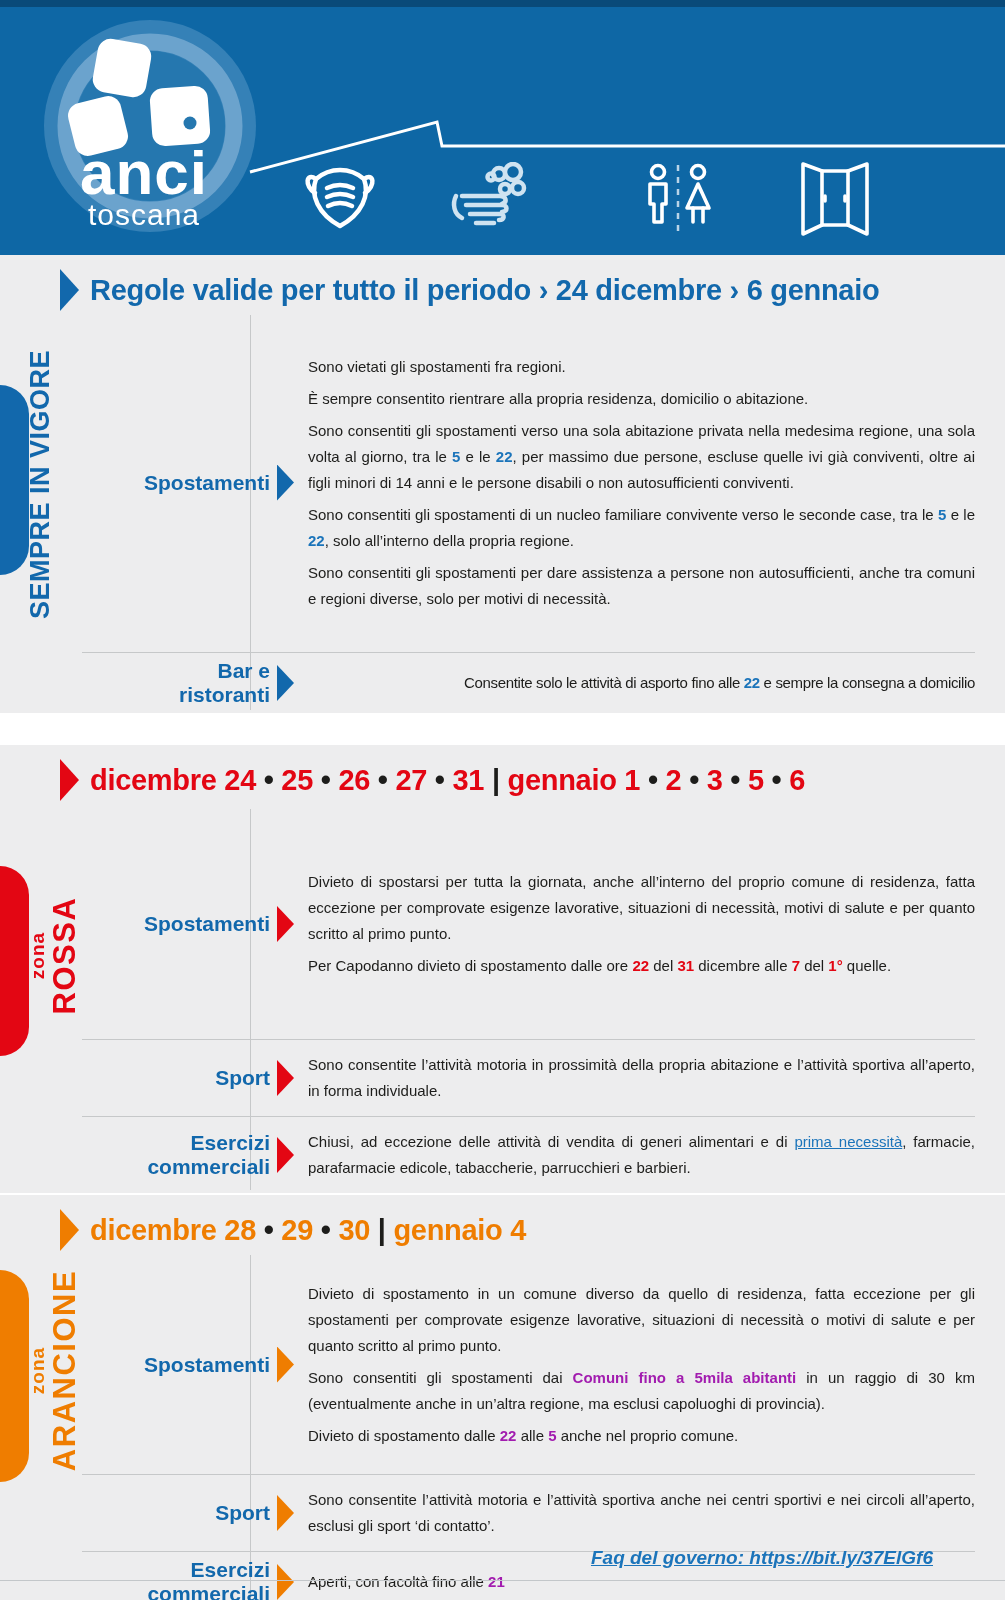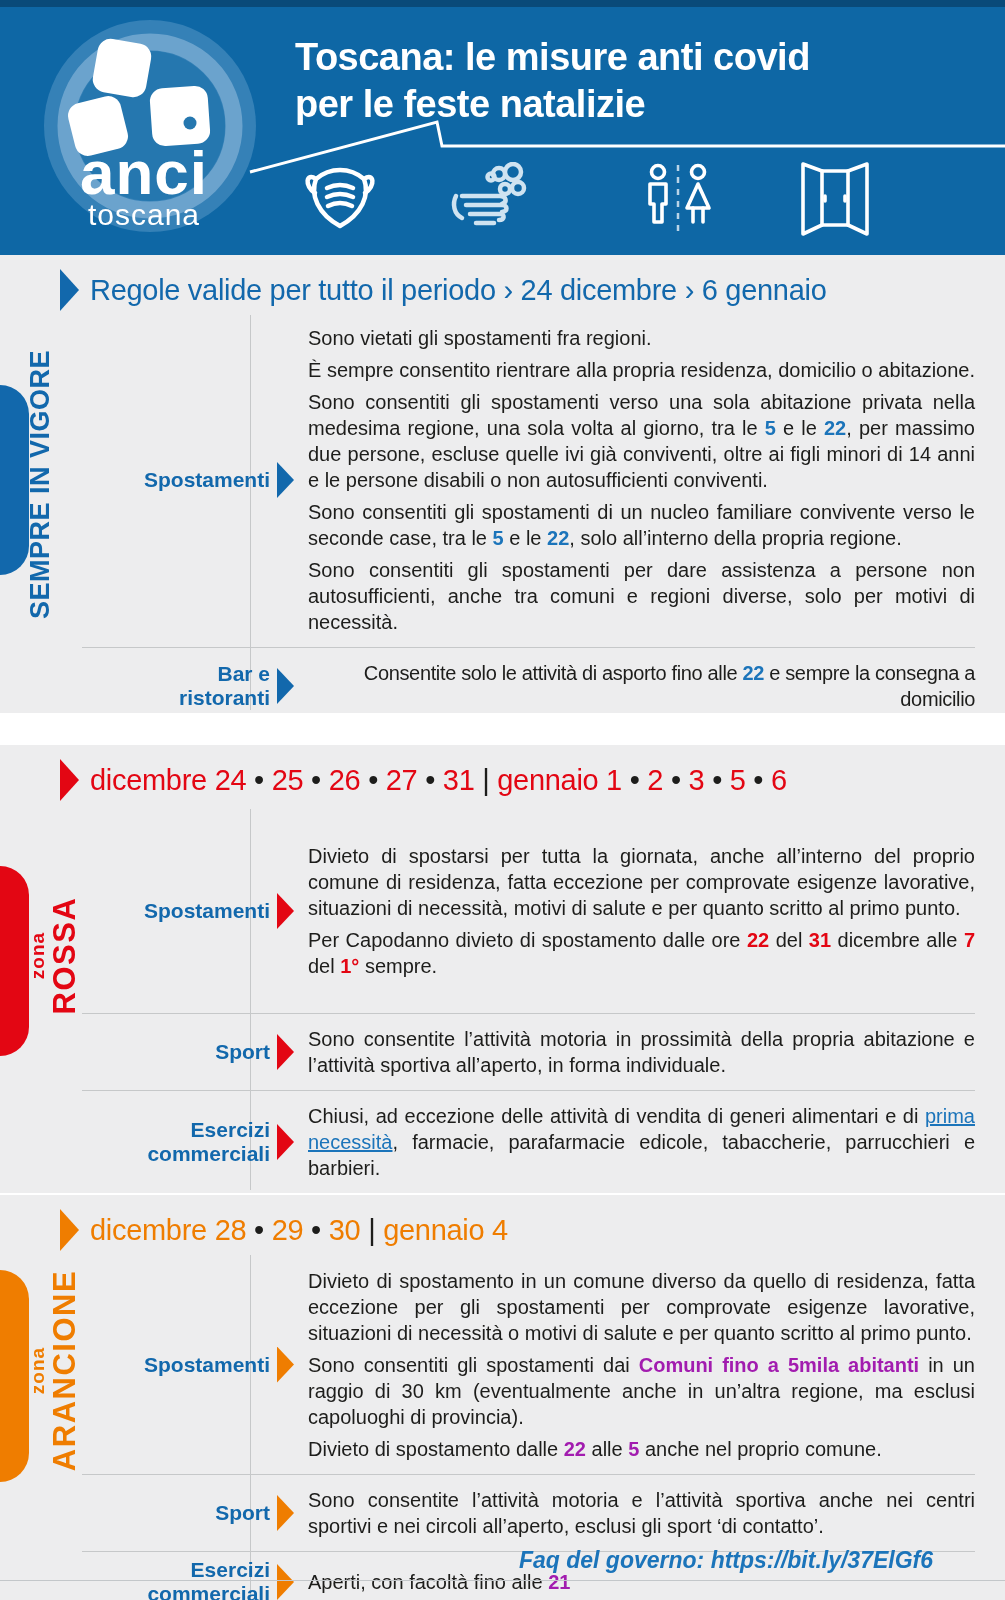--- a/index.html
+++ b/index.html
@@ -14,21 +14,21 @@
   .logo-svg{position:absolute;left:36px;top:6px;}
   .hicon{position:absolute;top:162px;}
   
   .zone{position:absolute;left:0;width:100%;background:#ededee;overflow:hidden;}
   .zone.s1{top:255px;height:458px;--accent:#1268ac;}
   .zone.s2{top:745px;height:448px;--accent:#e30613;}
   .zone.s3{top:1187px;height:417px;margin-top:8px;--accent:#ef7d00;}
   .zone-heading{display:flex;align-items:center;gap:11px;margin:13px 0 0 60px;height:44px;}
   .h-arrow{width:19px;height:42px;background:var(--accent);
            clip-path:polygon(0 0,100% 50%,0 100%);flex:none;}
-  .zone-heading h2{margin:0;font-size:29px;font-weight:400;color:var(--accent);letter-spacing:-.3px;}
+  .zone-heading h2{margin:0;font-size:29px;font-weight:700;color:var(--accent);letter-spacing:-.3px;}
   .pill{position:absolute;left:0;width:29px;background:var(--accent);border-radius:0 32px 32px 0;}
   .s1 .pill{top:130px;height:190px;}
   .s2 .pill{top:121px;height:190px;}
   .s3 .pill{top:75px;height:212px;}
   .side-label{position:absolute;width:300px;transform:rotate(-90deg);text-align:center;color:var(--accent);}
   .s1 .side-label{left:-110px;top:213px;}
   .s2 .side-label{left:-96px;top:184px;}
   .s3 .side-label{left:-96px;top:149px;}
   .side-small{font-size:19px;font-weight:700;letter-spacing:1px;line-height:20px;}
   .side-big{font-size:31px;font-weight:800;letter-spacing:1.5px;line-height:33px;}
@@ -44,32 +44,32 @@
   .s3 .rows{top:60px;}
   .rule-row{display:flex;align-items:center;padding:6px 0;}
   .rule-row.grow{flex:1;}
   .row-label{width:250px;flex:none;display:flex;align-items:center;justify-content:flex-end;gap:7px;
              align-self:center;padding-left:44px;}
   .row-label .lbl{max-width:134px;text-align:right;font-size:21px;line-height:24px;font-weight:700;
                   color:#1268ac;white-space:pre-line;}
   .r-arrow{width:17px;height:36px;background:var(--accent);clip-path:polygon(0 0,100% 50%,0 100%);flex:none;}
   .s1 .r-arrow{background:#1268ac;}
   .row-text{flex:1;padding:0 30px 0 14px;}
-  .row-text p{margin:6px 0;font-size:20px;line-height:26px;color:#1d1d1b;text-align:justify;}
+  .row-text p{margin:6px 0;font-size:15px;line-height:26px;color:#1d1d1b;text-align:justify;}
   .row-text p.tight{letter-spacing:-.35px;text-align:right;}
   .row-divider{height:1px;background:#c6c8c9;margin:0 30px 0 82px;flex:none;}
   
   .seg-blue{color:#1b74ba;font-weight:700;}
   .seg-red{color:#e30613;font-weight:700;}
   .seg-orange{color:#a21caf;font-weight:700;}
   .seg-dark{color:#1d1d1b;}
   a.seg-link{color:#1b74ba;text-decoration:underline;cursor:pointer;}
   
-  .faq{position:absolute;top:1547px;right:72px;font-size:23px;font-style:italic;font-weight:700;
-       color:#1b74ba;cursor:pointer;}
+  .faq{position:absolute;top:1547px;right:72px;font-size:19px;font-style:italic;font-weight:700;
+       color:#1b74ba;text-decoration:underline;cursor:pointer;}
   .bottom-hairline{position:absolute;top:1580px;left:0;width:100%;height:1px;background:#c3c7ca;}
 </style>
 </head>
 <body>
 
 <div class="sheet">
 
   <div class="header">
     <div class="top-strip"></div>
 
@@ -84,23 +84,20 @@
       <g fill="#ffffff">
         <rect x="-27" y="-27" width="54" height="54" rx="13" transform="translate(86,62) rotate(10)"></rect>
         <rect x="-27" y="-27" width="54" height="54" rx="13" transform="translate(62,120) rotate(-14)"></rect>
         <rect x="-29" y="-29" width="58" height="58" rx="13" transform="translate(144,110) rotate(-4)"></rect>
       </g>
       <circle cx="154" cy="117" r="6.5" fill="#2577af"></circle>
       <text x="108" y="188" text-anchor="middle" font-family="Liberation Sans, sans-serif" font-size="62" font-weight="700" fill="#ffffff" letter-spacing="1">anci</text>
       <text x="108" y="219" text-anchor="middle" font-family="Liberation Sans, sans-serif" font-size="30" font-weight="400" fill="#ffffff" letter-spacing="1">toscana</text>
     </svg>
 
-    <div class="title"><span>Toscana: le misure anti covid</span><br>
-      <span>per le feste natalizie</span>
-    </div>
 
     <svg class="hicon" style="left:300px" width="80" height="76" viewBox="0 0 80 76">
       <g stroke="#ffffff" stroke-width="4.5" fill="none" stroke-linecap="round" stroke-linejoin="round">
         <path d="M16,17 C30,5 50,5 64,17 C70,33 62,52 40,64 C18,52 10,33 16,17 Z"></path>
         <path d="M16,17 C6,10 4,24 15,31"></path>
         <path d="M64,17 C74,10 76,24 65,31"></path>
         <path d="M27,26 C36,22 44,22 53,26"></path>
         <path d="M27,35 C36,31 44,31 53,35"></path>
         <path d="M28,44 C36,40 44,40 52,44"></path>
       </g>
@@ -194,21 +191,21 @@
     </div>
     <div class="vline"></div>
     <div class="rows">
       <div class="rule-row grow">
         <div class="row-label">
           <span class="lbl">Spostamenti</span>
           <span class="r-arrow"></span>
         </div>
         <div class="row-text">
           <p><span>Divieto di spostarsi per tutta la giornata, anche all’interno del proprio comune di residenza, fatta eccezione per comprovate esigenze lavorative, situazioni di necessità, motivi di salute e per quanto scritto al primo punto.</span></p>
-          <p><span>Per Capodanno divieto di spostamento dalle ore </span><span class="seg-red">22</span><span> del </span><span class="seg-red">31</span><span> dicembre alle </span><span class="seg-red">7</span><span> del </span><span class="seg-red">1°</span><span> sempre.</span></p>
+          <p><span>Per Capodanno divieto di spostamento dalle ore </span><span class="seg-red">22</span><span> del </span><span class="seg-red">31</span><span> dicembre alle </span><span class="seg-red">7</span><span> del </span><span class="seg-red">1°</span><span> quelle.</span></p>
         </div>
       </div>
       <div class="row-divider"></div>
       <div class="rule-row">
         <div class="row-label">
           <span class="lbl">Sport</span>
           <span class="r-arrow"></span>
         </div>
         <div class="row-text">
           <p><span>Sono consentite l’attività motoria in prossimità della propria abitazione e l’attività sportiva all’aperto, in forma individuale.</span></p>

